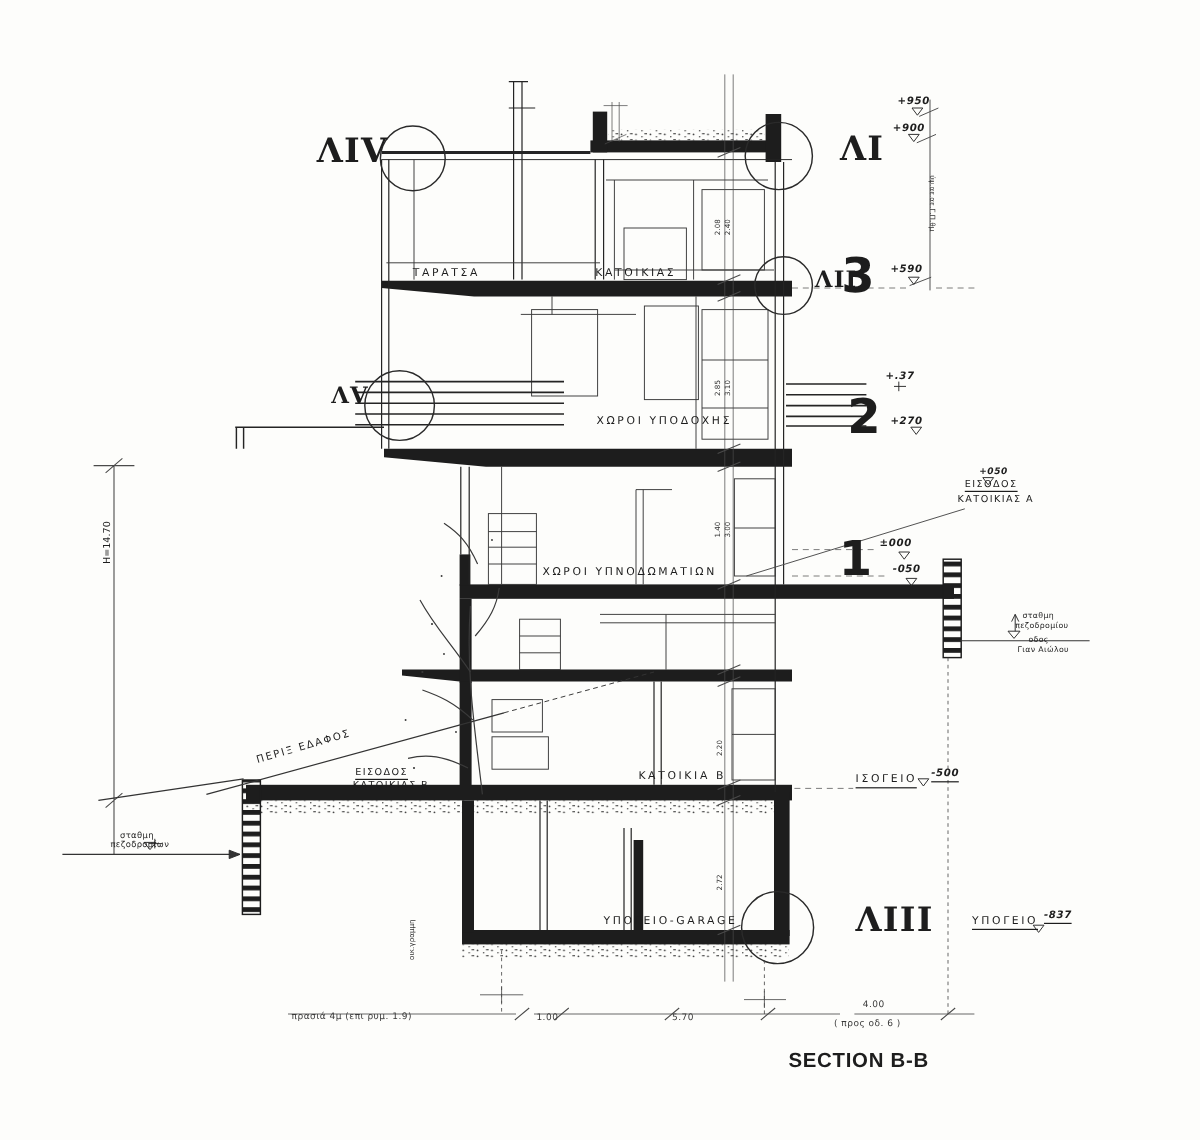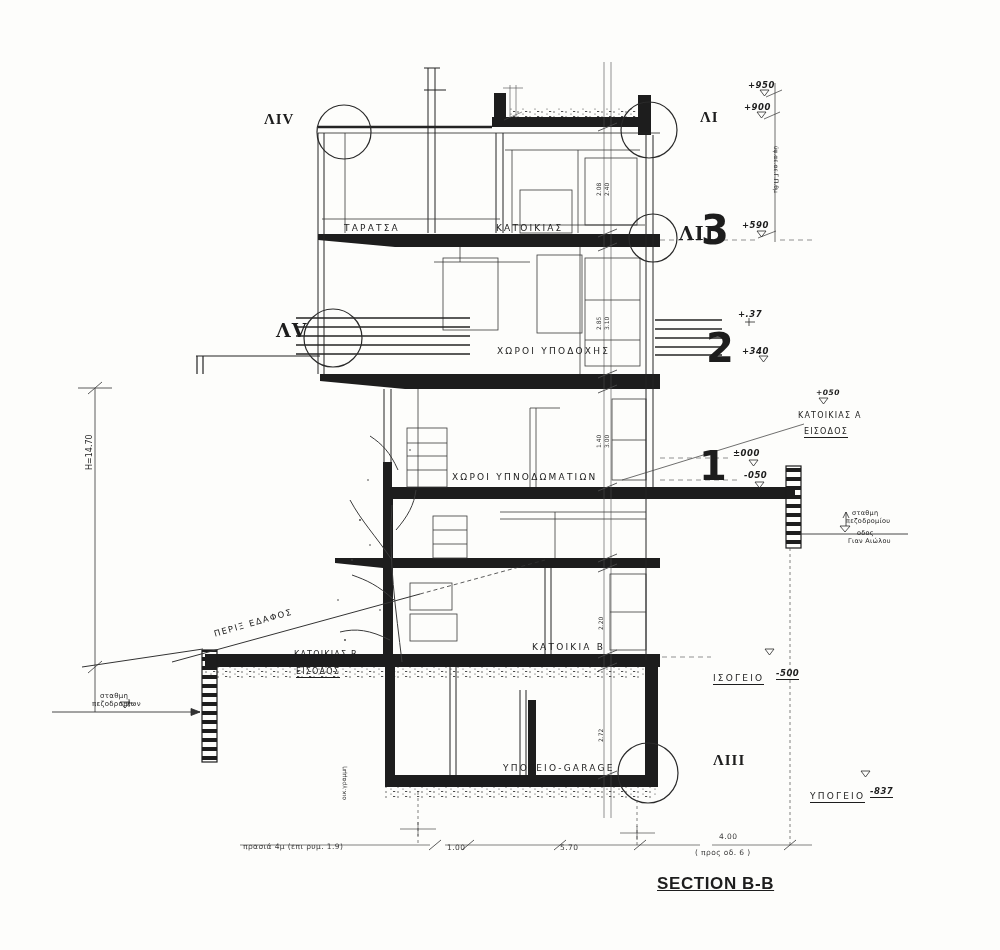--- a/index.html
+++ b/index.html
@@ -8,28 +8,28 @@
     overflow:hidden;font-family:"DejaVu Sans",sans-serif;color:#1d1d1d;
   }
   #linework{position:absolute;left:0;top:0;}
   .lbl{position:absolute;white-space:nowrap;color:#1d1d1d;line-height:1;}
   .room{font-size:9px;letter-spacing:2.2px;}
   .roomsm{font-size:8px;letter-spacing:1.2px;}
   .elev{font-size:8.5px;font-weight:bold;letter-spacing:0.5px;font-style:italic;}
   .tiny{font-size:6.5px;letter-spacing:0.3px;}
   .hand{font-size:7.5px;color:#3a3a3a;letter-spacing:0.4px;text-align:right;}
   .lambda{font-family:"DejaVu Serif",serif;font-weight:bold;font-size:19px;letter-spacing:1px;}
-  .lambda-lg{font-size:15px;font-family:Liberation Serif, serif;}
+  .lambda-lg{font-size:28px;}
   .bignum{font-size:40px;font-weight:900;letter-spacing:0;}
   .rotccw{transform:rotate(-90deg);transform-origin:0 0;}
   .rotcw{transform:rotate(90deg);transform-origin:0 0;}
   .slope{transform:rotate(-16deg);transform-origin:0 0;font-size:8.5px;letter-spacing:1.5px;}
   .dimchain{font-size:6px;color:#333;}
-  .ul{border-bottom:1px solid #1d1d1d;padding-bottom:1px;margin-top:28px;}
-  .title{font-family:"Liberation Sans",sans-serif;font-size:17px;font-weight:bold;letter-spacing:0.6px;text-decoration:underline;}
+  .ul{border-bottom:1px solid #1d1d1d;padding-bottom:1px;}
+  .title{font-family:"Liberation Sans",sans-serif;font-size:17px;font-weight:bold;letter-spacing:0.6px;}
 </style>
 </head>
 <body>
 
 <div id="canvas">
 
   <svg id="linework" width="1000" height="950" viewBox="0 0 1000 950">
     <defs>
       <pattern id="stip" width="12" height="5" patternUnits="userSpaceOnUse">
         <circle cx="2" cy="2" r="0.7" fill="#3a3a3a"></circle>
@@ -201,21 +201,21 @@
   <div class="lbl room" style="left:496px;top:224px">ΚΑΤΟΙΚΙΑΣ</div>
   <div class="lbl room" style="left:497px;top:347px">ΧΩΡΟΙ ΥΠΟΔΟΧΗΣ</div>
   <div class="lbl room" style="left:452px;top:473px">ΧΩΡΟΙ  ΥΠΝΟΔΩΜΑΤΙΩΝ</div>
   <div class="lbl room" style="left:532px;top:643px">ΚΑΤΟΙΚΙΑ Β</div>
   <div class="lbl room" style="left:503px;top:764px">ΥΠΟΓΕΙΟ-GARAGE</div>
 
   <div class="lbl elev" style="left:748px;top:81px">+950</div>
   <div class="lbl elev" style="left:744px;top:103px">+900</div>
   <div class="lbl elev" style="left:742px;top:221px">+590</div>
   <div class="lbl elev" style="left:738px;top:310px">+.37</div>
-  <div class="lbl elev" style="left:742px;top:347px">+340</div>
+  <div class="lbl elev" style="left:742px;top:347px">+270</div>
   <div class="lbl elev" style="left:816px;top:389px;font-size:7.5px">+050</div>
   <div class="lbl elev" style="left:733px;top:449px">±000</div>
   <div class="lbl elev" style="left:744px;top:471px">-050</div>
   <div class="lbl elev ul" style="left:776px;top:641px">-500</div>
   <div class="lbl elev ul" style="left:870px;top:759px">-837</div>
 
   <div class="lbl roomsm ul" style="left:804px;top:400px">ΕΙΣΟΔΟΣ</div>
   <div class="lbl roomsm" style="left:798px;top:412px">ΚΑΤΟΙΚΙΑΣ Α</div>
   <div class="lbl roomsm ul" style="left:296px;top:640px">ΕΙΣΟΔΟΣ</div>
   <div class="lbl roomsm" style="left:294px;top:651px">ΚΑΤΟΙΚΙΑΣ Β</div>

